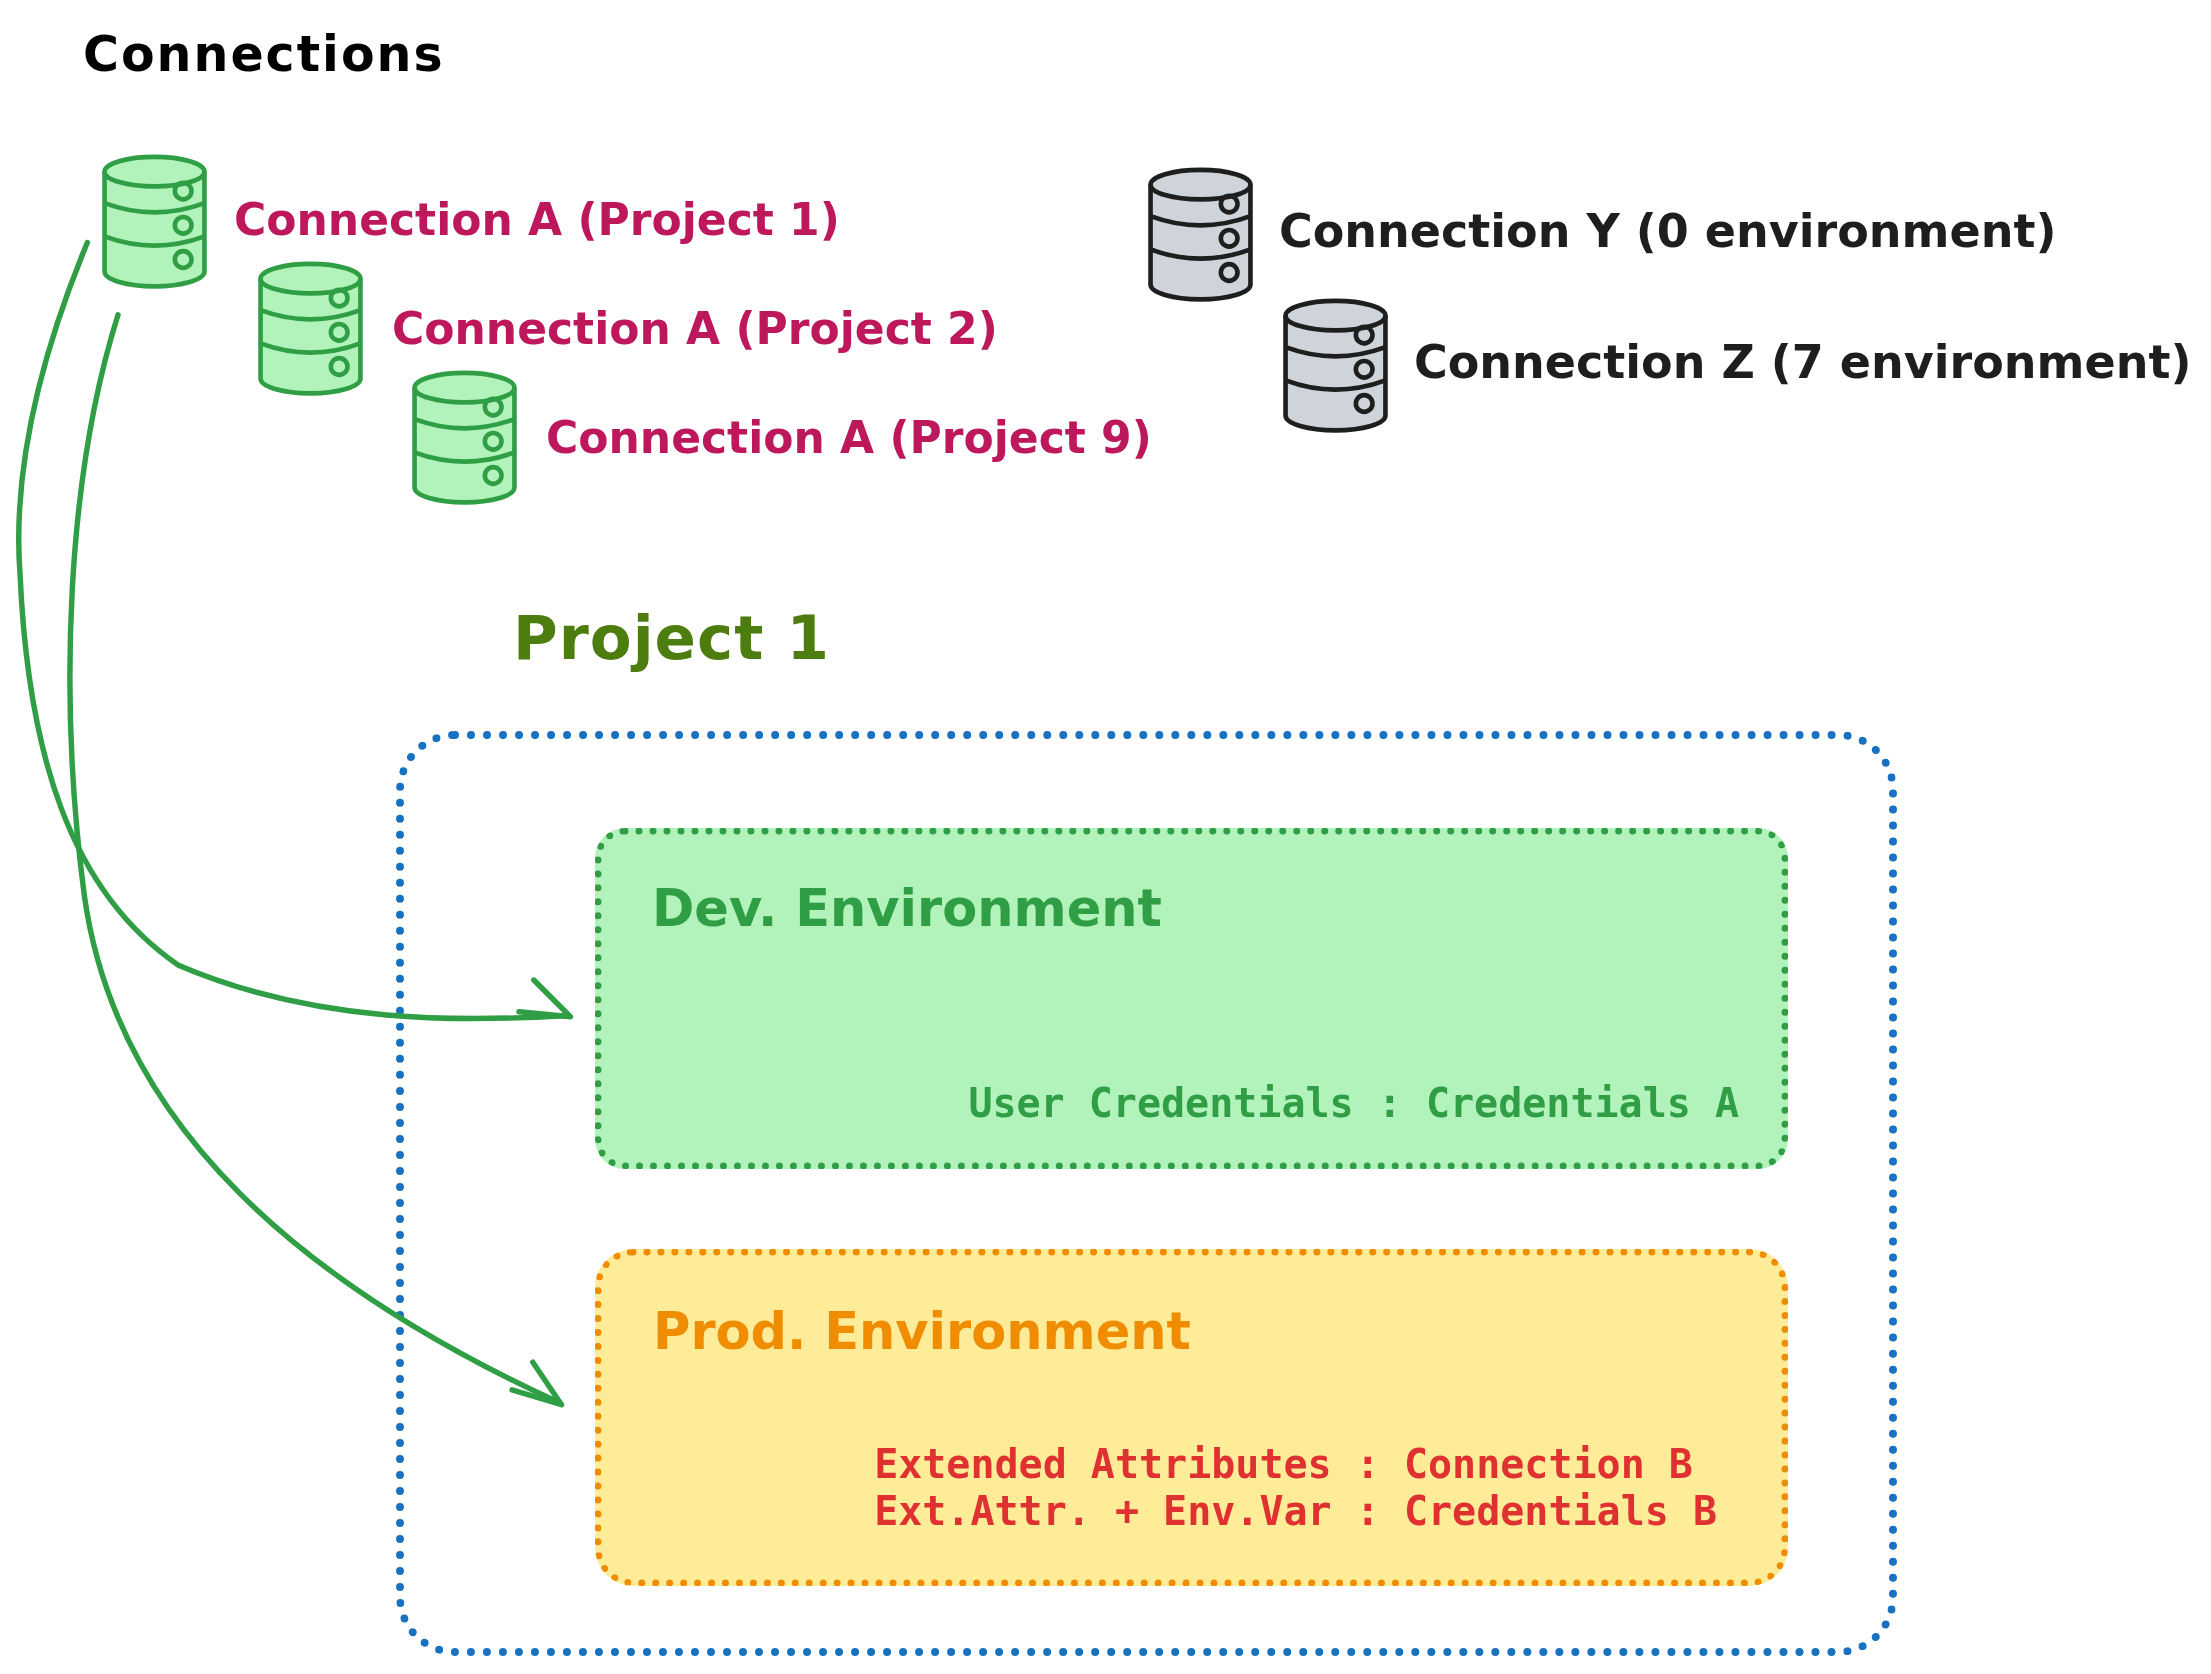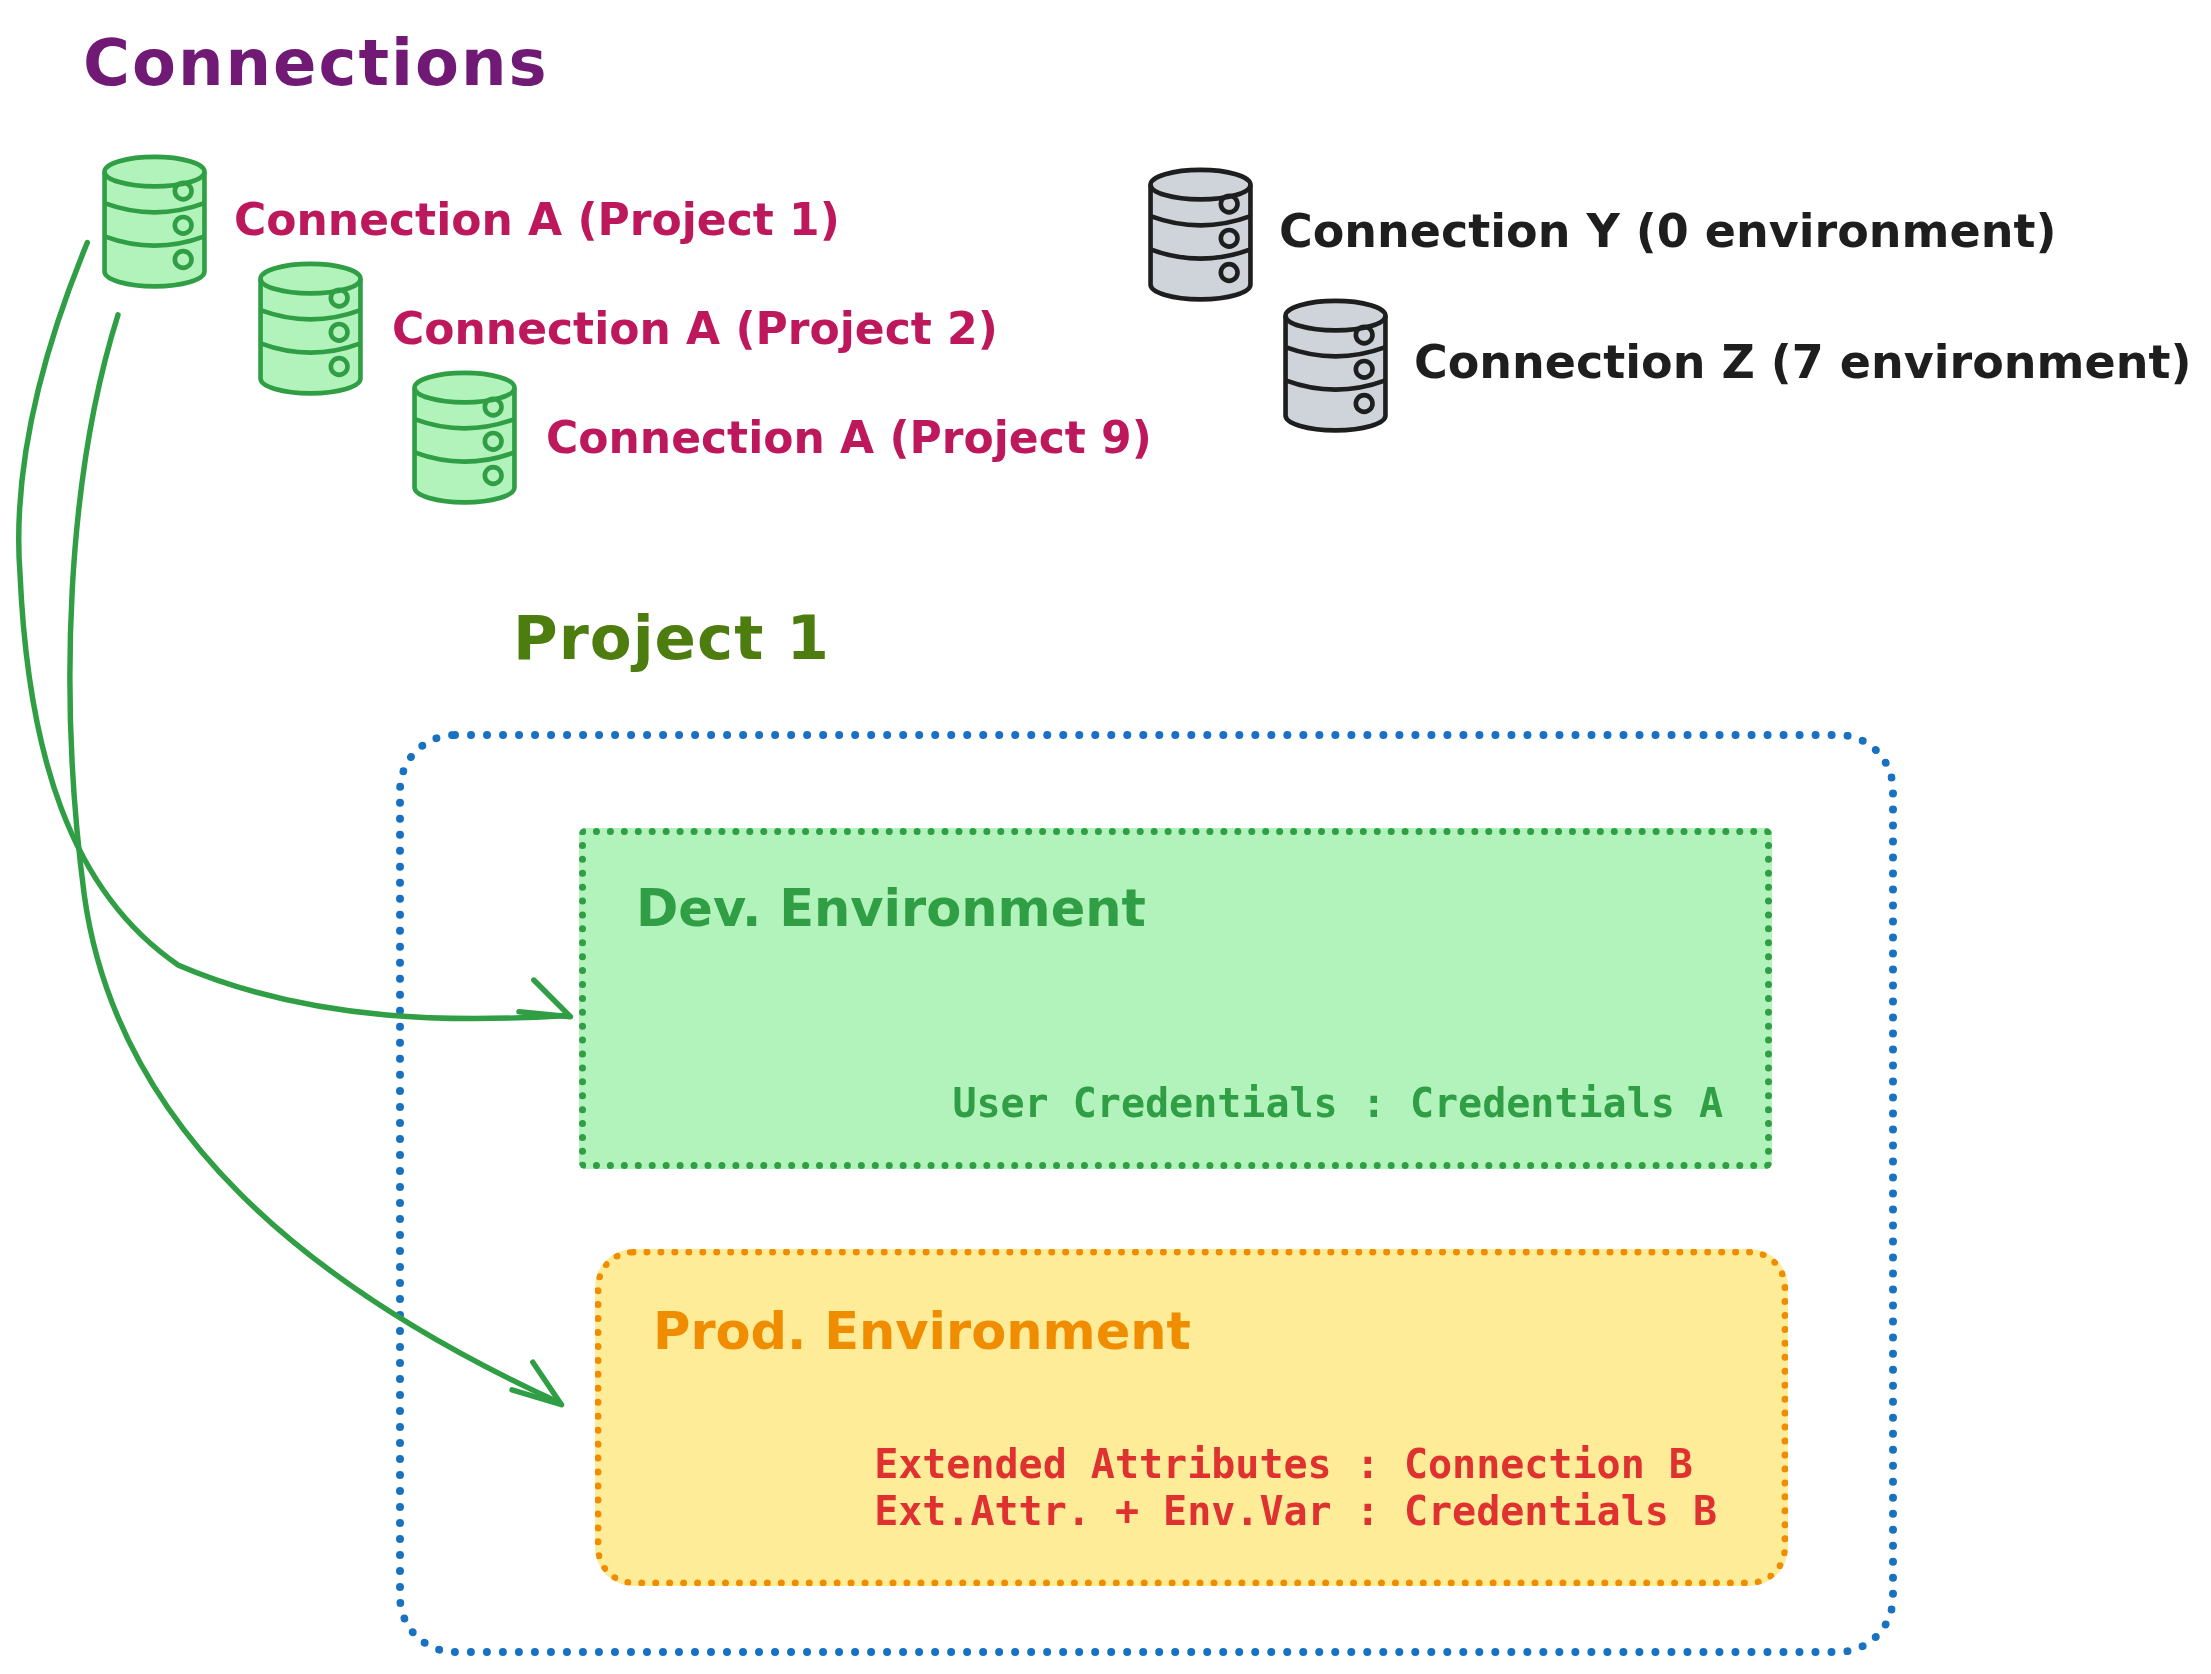--- a/index.html
+++ b/index.html
@@ -7,21 +7,21 @@
     position:relative;
     width:2212px;height:1674px;
     background:#ffffff;
     font-family:"DejaVu Sans", sans-serif;
     overflow:hidden;
   }
   .abs{position:absolute;}
   .hand{font-family:"DejaVu Sans", sans-serif;font-weight:600;}
   .mono{font-family:"DejaVu Sans Mono", monospace;font-weight:700;}
 
-  #main-title{left:83px;top:26px;font-size:64px;letter-spacing:2px;color:#701a75;}
+  #main-title{left:83px;top:26px;font-size:49px;letter-spacing:2px;color:#000000;}
 
   .db-label{font-size:44px;font-weight:600;white-space:nowrap;}
   .db-label.green{color:#be185d;}
   .db-label.ink{color:#1e1e1e;font-size:46px;}
 
   #db-green-1{left:99px;top:153px;}
   #label-green-1{left:234px;top:194px;}
   #db-green-2{left:255px;top:260px;}
   #label-green-2{left:392px;top:303px;}
   #db-green-3{left:409px;top:369px;}
@@ -34,22 +34,22 @@
 
   #project-title{left:473px;top:602px;font-size:61px;color:#4d7c0f;letter-spacing:1px;margin-left:40px;}
 
   #project-box{
     left:396px;top:731px;width:1501px;height:925px;
     border:8px dotted #1971c2;border-radius:59px;
     box-sizing:border-box;background:transparent;
   }
 
   #dev-box{
-    left:579px;top:828px;width:1193px;height:341px;
-    background:#b2f2bb;border:7px dotted #2f9e44;border-radius:6px;
+    left:595px;top:828px;width:1193px;height:341px;
+    background:#b2f2bb;border:7px dotted #2f9e44;border-radius:30px;
     box-sizing:border-box;
   }
   #dev-title{position:absolute;left:50px;top:44px;font-size:51px;color:#2f9e44;white-space:nowrap;}
   #dev-cred{position:absolute;right:42px;bottom:36px;font-size:40px;color:#2f9e44;white-space:nowrap;}
 
   #prod-box{
     left:595px;top:1249px;width:1193px;height:337px;
     background:#ffec99;border:7px dotted #f08c00;border-radius:38px;
     box-sizing:border-box;
     padding-left:12px;

